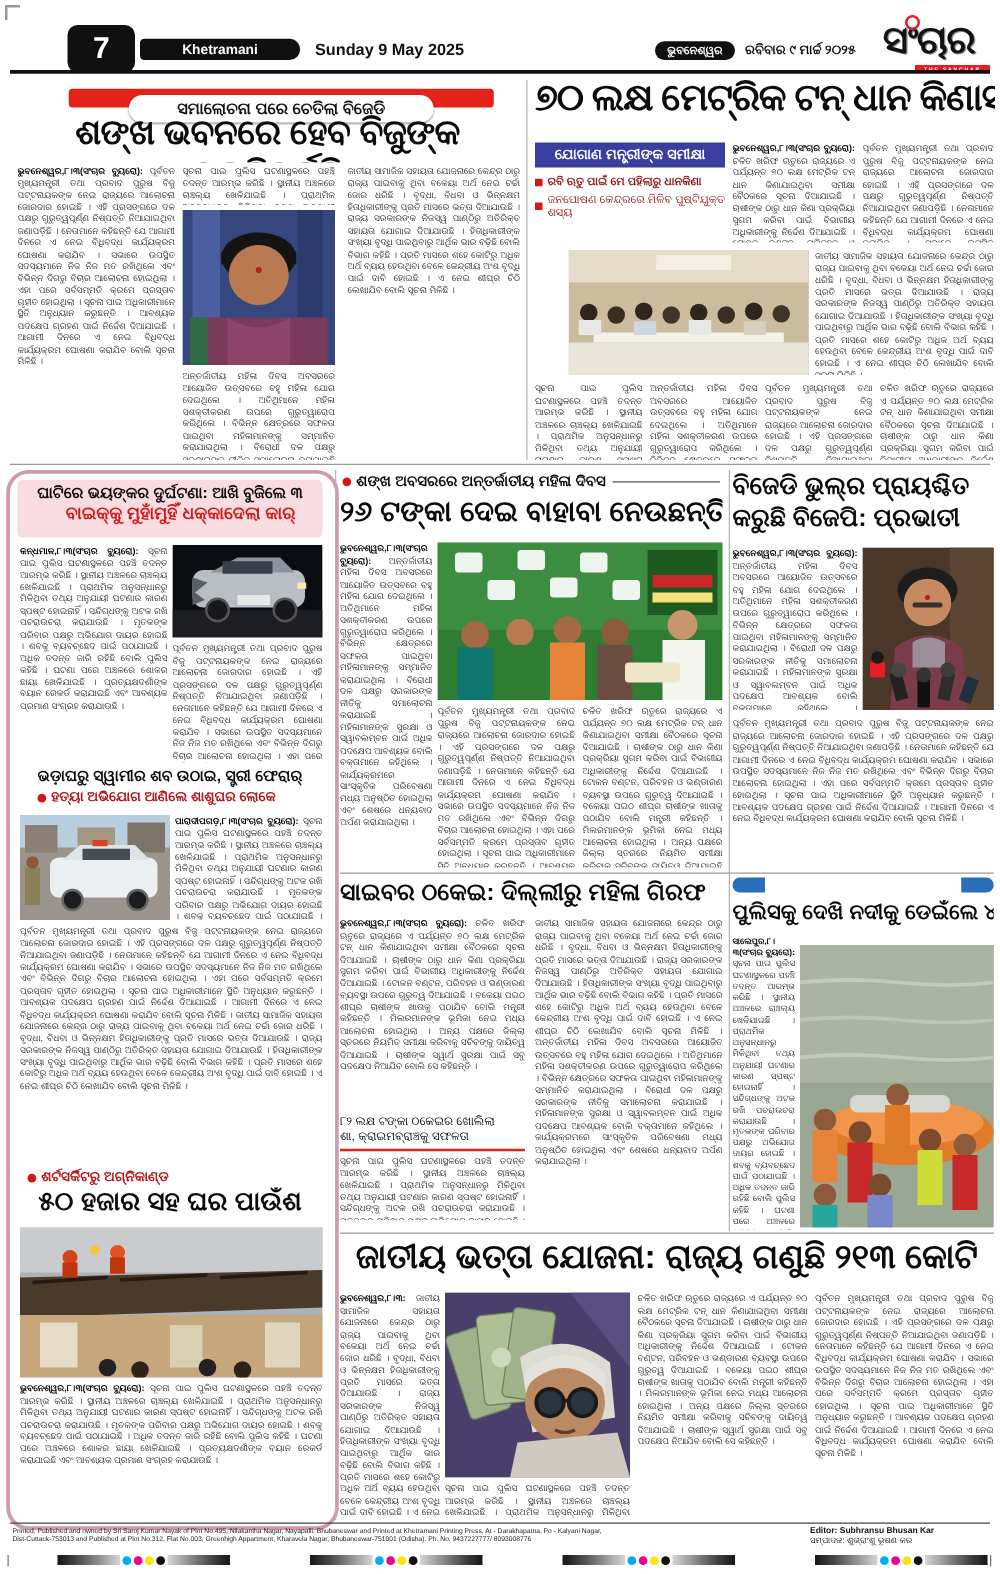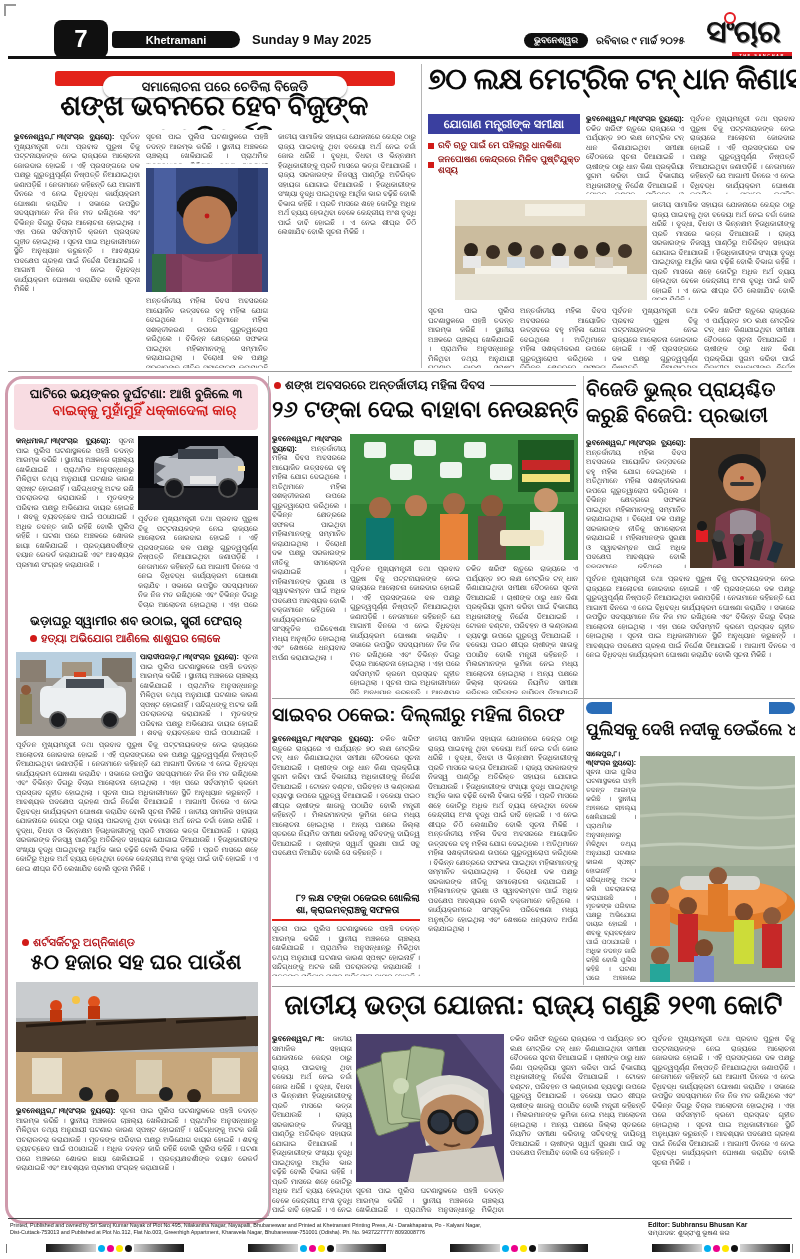--- a/index.html
+++ b/index.html
@@ -16,21 +16,21 @@
   .vdiv{background:#b5b5b5;width:1px;position:absolute;}
   .hdiv{background:#9a9a9a;height:1px;position:absolute;}
   .reddot{width:7px;height:7px;border-radius:50%;background:#d11a17;flex:0 0 auto;margin-right:4px;}
   .kickline{display:flex;align-items:center;position:absolute;}
   .kickline .txt{font-weight:bold;font-size:11.5px;color:#8f1513;}
   .kickline .rule{flex:1;height:1px;background:#555;margin-left:5px;}
   .bluecap{width:26px;height:12px;background:#2a6db8;flex:0 0 auto;}
   .gstrip{height:8px;flex:0 0 auto;}
   .dot{width:7px;height:7px;border-radius:50%;flex:0 0 auto;}
   .regbar{position:absolute;display:flex;align-items:center;gap:2px;}
-  .subheadC{font-weight:bold;font-size:9.5px;color:#000;line-height:1.25;margin-left:24px;}
+  .subheadC{font-weight:normal;font-size:9.5px;color:#000;line-height:1.25;}
 </style>
 </head>
 <body>
 
 <div id="page">
 
   <div class="abs" style="left:4px;top:4px;width:10px;height:10px;border-left:2px solid #999;border-top:2px solid #999;"></div>
 
   <div class="abs pill" style="left:54px;top:20px;width:54px;height:38px;border-radius:8px;font-size:24px;">
     <span>7</span>
@@ -91,21 +91,21 @@
   <div class="abs hl nowrap" style="left:428px;top:62px;width:368px;height:48px;font-size:30px;letter-spacing:-1px;">୭୦ ଲକ୍ଷ ମେଟ୍ରିକ ଟନ୍ ଧାନ କିଣାସରିଛି</div>
   <div class="abs" style="left:428px;top:114px;width:152px;height:20px;background:#3a3f9f;display:flex;align-items:center;justify-content:center;">
     <span style="color:#fff;font-size:11.5px;font-weight:bold;">ଯୋଗାଣ ମନ୍ତ୍ରୀଙ୍କ ସମୀକ୍ଷା</span>
   </div>
   <div class="abs" style="left:428px;top:140px;width:155px;display:flex;align-items:center;">
     <span style="width:6px;height:6px;background:#d11a17;margin-right:4px;flex:0 0 auto;"></span>
     <span style="font-size:9px;font-weight:bold;color:#8f1513;">ରବି ଋତୁ ପାଇଁ ମେ ପହିଲାରୁ ଧାନକିଣା</span>
   </div>
   <div class="abs" style="left:428px;top:154px;width:155px;display:flex;align-items:center;">
     <span style="width:6px;height:6px;background:#d11a17;margin-right:4px;flex:0 0 auto;"></span>
-    <span style="font-size:9px;font-weight:bold;color:#8f1513;">ଜନପୋଷଣ କେନ୍ଦ୍ରରେ ମିଳିବ ପୁଷ୍ଟିଯୁକ୍ତ ଶସ୍ୟ</span>
+    <span style="font-size:9px;font-weight:normal;color:#8f1513;">ଜନପୋଷଣ କେନ୍ଦ୍ରରେ ମିଳିବ ପୁଷ୍ଟିଯୁକ୍ତ ଶସ୍ୟ</span>
   </div>
   <div class="abs bodytext" style="left:586px;top:114px;width:98px;height:80px;">
     <span class="byl">ଭୁବନେଶ୍ୱର,୮।୩(ସଂଚାର ବ୍ୟୁରୋ):</span>
     <span>ଚଳିତ ଖରିଫ ଋତୁରେ ରାଜ୍ୟରେ ଏ ପର୍ଯ୍ୟନ୍ତ ୭୦ ଲକ୍ଷ ମେଟ୍ରିକ ଟନ୍ ଧାନ କିଣାଯାଇଥିବା ସମୀକ୍ଷା ବୈଠକରେ ସୂଚନା ଦିଆଯାଇଛି । ଚାଷୀଙ୍କ ଠାରୁ ଧାନ କିଣା ପ୍ରକ୍ରିୟା ସୁଗମ କରିବା ପାଇଁ ବିଭାଗୀୟ ଅଧିକାରୀଙ୍କୁ ନିର୍ଦ୍ଦେଶ ଦିଆଯାଇଛି । ଟୋକନ ବଣ୍ଟନ, ପରିବହନ ଓ ଭଣ୍ଡାରଣ ବ୍ୟବସ୍ଥା ଉପରେ ଗୁରୁତ୍ୱ ଦିଆଯାଇଛି । ବକେୟା ପଇଠ ଶୀଘ୍ର ଚାଷୀଙ୍କ ଖାତାକୁ ପଠାଯିବ ବୋଲି ମନ୍ତ୍ରୀ କହିଛନ୍ତି । ମିଲରମାନଙ୍କ ଭୂମିକା ନେଇ ମଧ୍ୟ ଆଲୋଚନା ହୋଇଥିଲା । ଅନ୍ୟ ପକ୍ଷରେ ଜିଲ୍ଲା ସ୍ତରରେ ନିୟମିତ ସମୀକ୍ଷା କରିବାକୁ ସଚିବଙ୍କୁ ଦାୟିତ୍ୱ ଦିଆଯାଇଛି । ଚାଷୀଙ୍କ ସ୍ୱାର୍ଥ ସୁରକ୍ଷା ପାଇଁ ସବୁ ପଦକ୍ଷେପ ନିଆଯିବ ବୋଲି ସେ କହିଛନ୍ତି ।</span>
   </div>
   <div class="abs bodytext" style="left:690px;top:114px;width:105px;height:80px;">
     <span>ପୂର୍ବତନ ମୁଖ୍ୟମନ୍ତ୍ରୀ ତଥା ପ୍ରବାଦ ପୁରୁଷ ବିଜୁ ପଟ୍ଟନାୟକଙ୍କ ନେଇ ରାଜ୍ୟରେ ଆଲୋଚନା ଜୋରଦାର ହୋଇଛି । ଏହି ପ୍ରସଙ୍ଗରେ ଦଳ ପକ୍ଷରୁ ଗୁରୁତ୍ୱପୂର୍ଣ୍ଣ ନିଷ୍ପତ୍ତି ନିଆଯାଇଥିବା ଜଣାପଡ଼ିଛି । ନେତାମାନେ କହିଛନ୍ତି ଯେ ଆଗାମୀ ଦିନରେ ଏ ନେଇ ବିଧିବଦ୍ଧ କାର୍ଯ୍ୟକ୍ରମ ଘୋଷଣା କରାଯିବ । ସଭାରେ ଉପସ୍ଥିତ ସଦସ୍ୟମାନେ ନିଜ ନିଜ ମତ ରଖିଥିଲେ ଏବଂ ବିଭିନ୍ନ ଦିଗରୁ ବିଚାର ଆଲୋଚନା ହୋଇଥିଲା । ଏହା ପରେ ସର୍ବସମ୍ମତି କ୍ରମେ ପ୍ରସ୍ତାବ ଗୃହୀତ ହୋଇଥିଲା । ସୂଚନା ପାଇ ଅଧିକାରୀମାନେ ସ୍ଥିତି ଅନୁଧ୍ୟାନ କରୁଛନ୍ତି । ଆବଶ୍ୟକ ପଦକ୍ଷେପ ଗ୍ରହଣ ପାଇଁ ନିର୍ଦ୍ଦେଶ ଦିଆଯାଇଛି । ଆଗାମୀ ଦିନରେ ଏ ନେଇ ବିଧିବଦ୍ଧ କାର୍ଯ୍ୟକ୍ରମ ଘୋଷଣା କରାଯିବ ବୋଲି ସୂଚନା ମିଳିଛି ।</span>
   </div>
   <svg class="ph" style="left:455px;top:200px;" width="192" height="100" viewBox="0 0 192 100">
     <rect width="192" height="100" fill="#cbbc9e"></rect>

